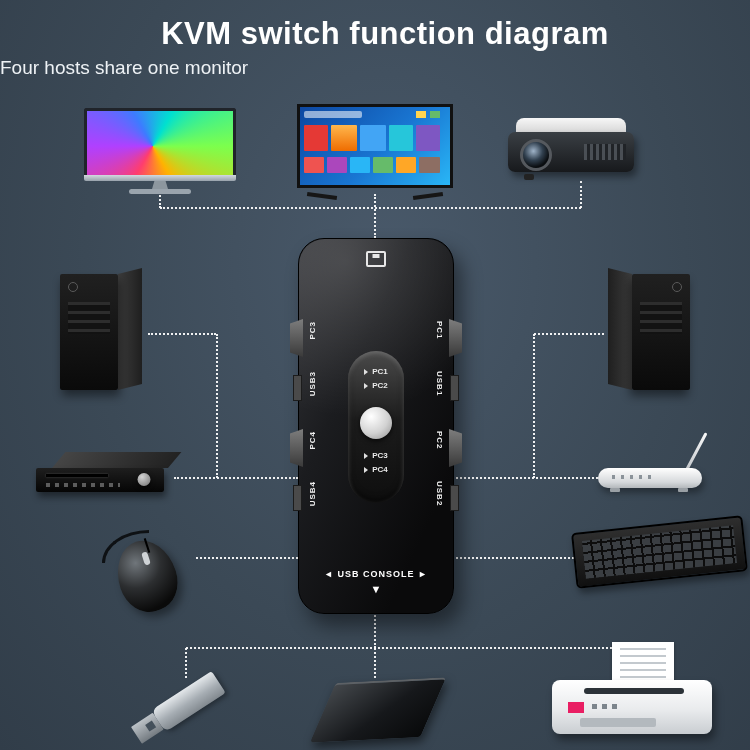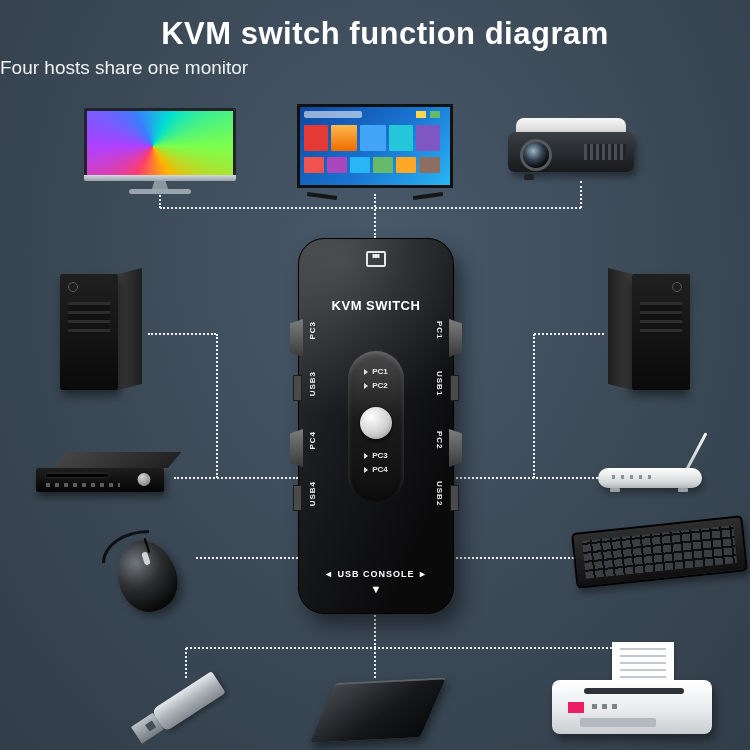--- a/index.html
+++ b/index.html
@@ -356,21 +356,20 @@
     <div class="paper"></div>
     <div class="body"></div>
     <div class="slot"></div>
     <div class="ink"></div>
     <div class="btns"></div>
     <div class="tray"></div>
   </div>
 
   <div class="kvm">
     <div class="usbb"></div>
-    <div class="kvm-name2">KVM SWITCH</div>
 
     <div class="vga left p-lt"></div>
     <div class="vga left p-lb"></div>
     <div class="vga right p-rt"></div>
     <div class="vga right p-rb"></div>
     <div class="usbp left u-lt"></div>
     <div class="usbp left u-lb"></div>
     <div class="usbp right u-rt"></div>
     <div class="usbp right u-rb"></div>
 

